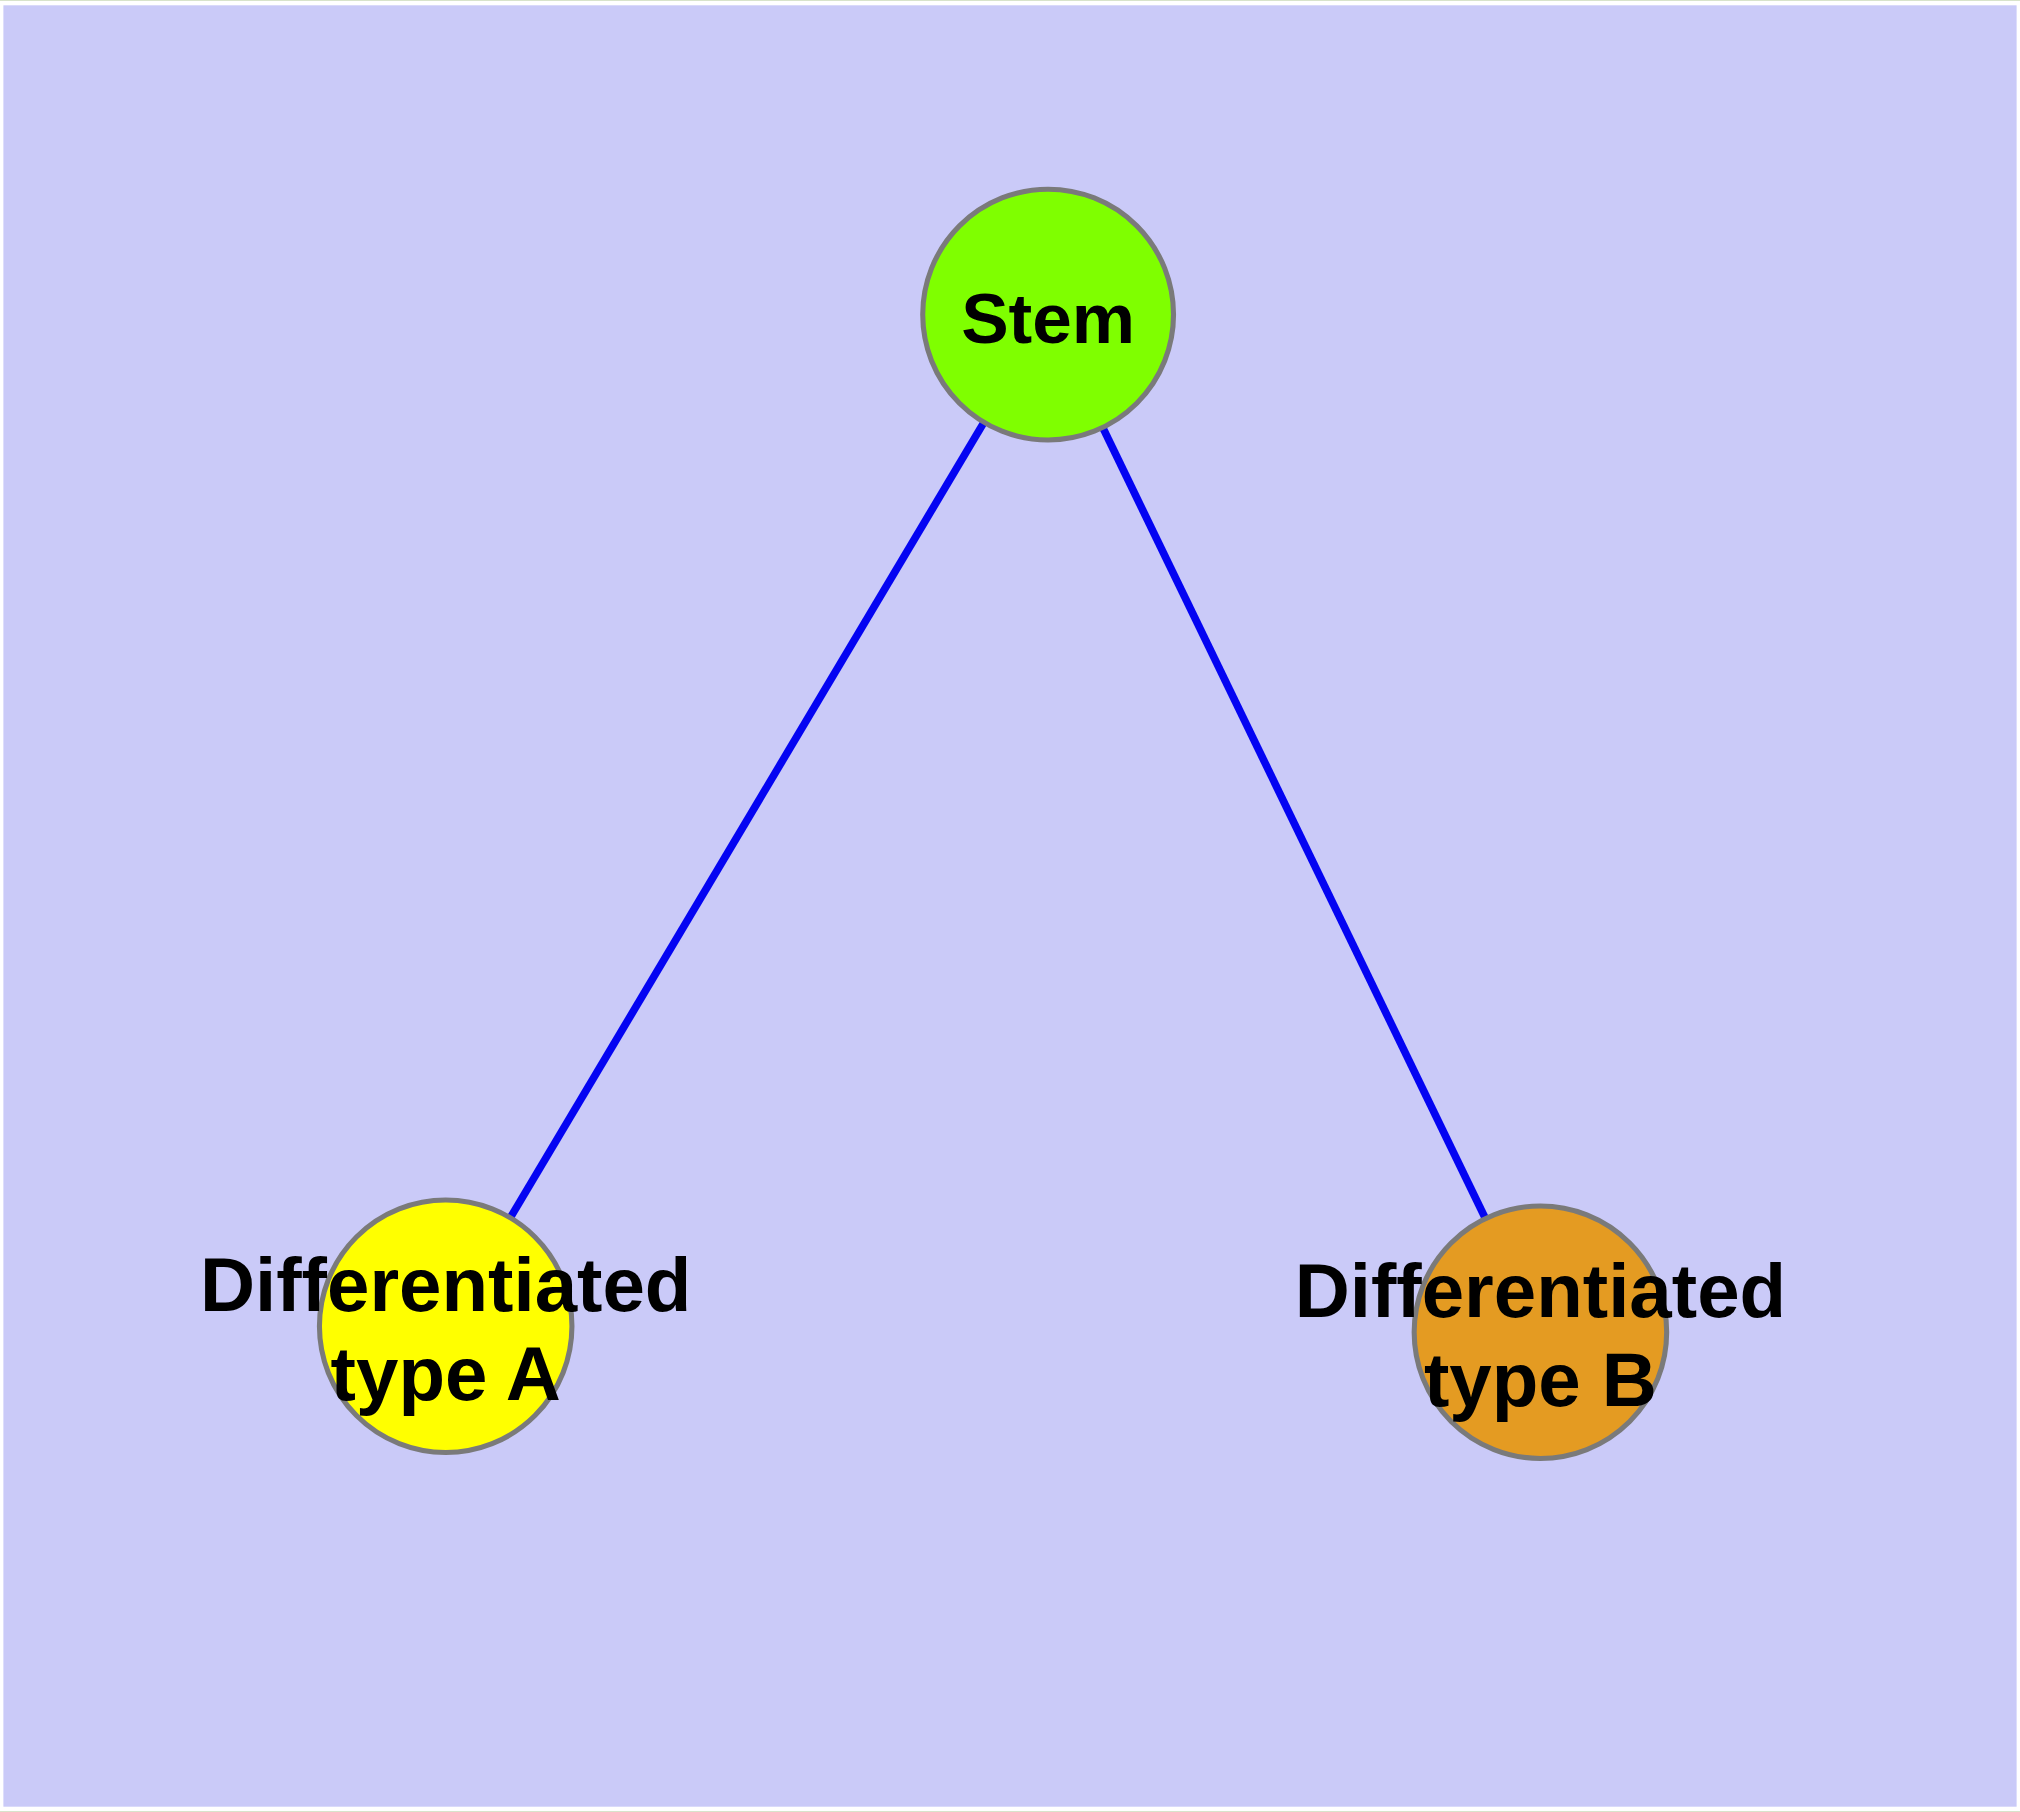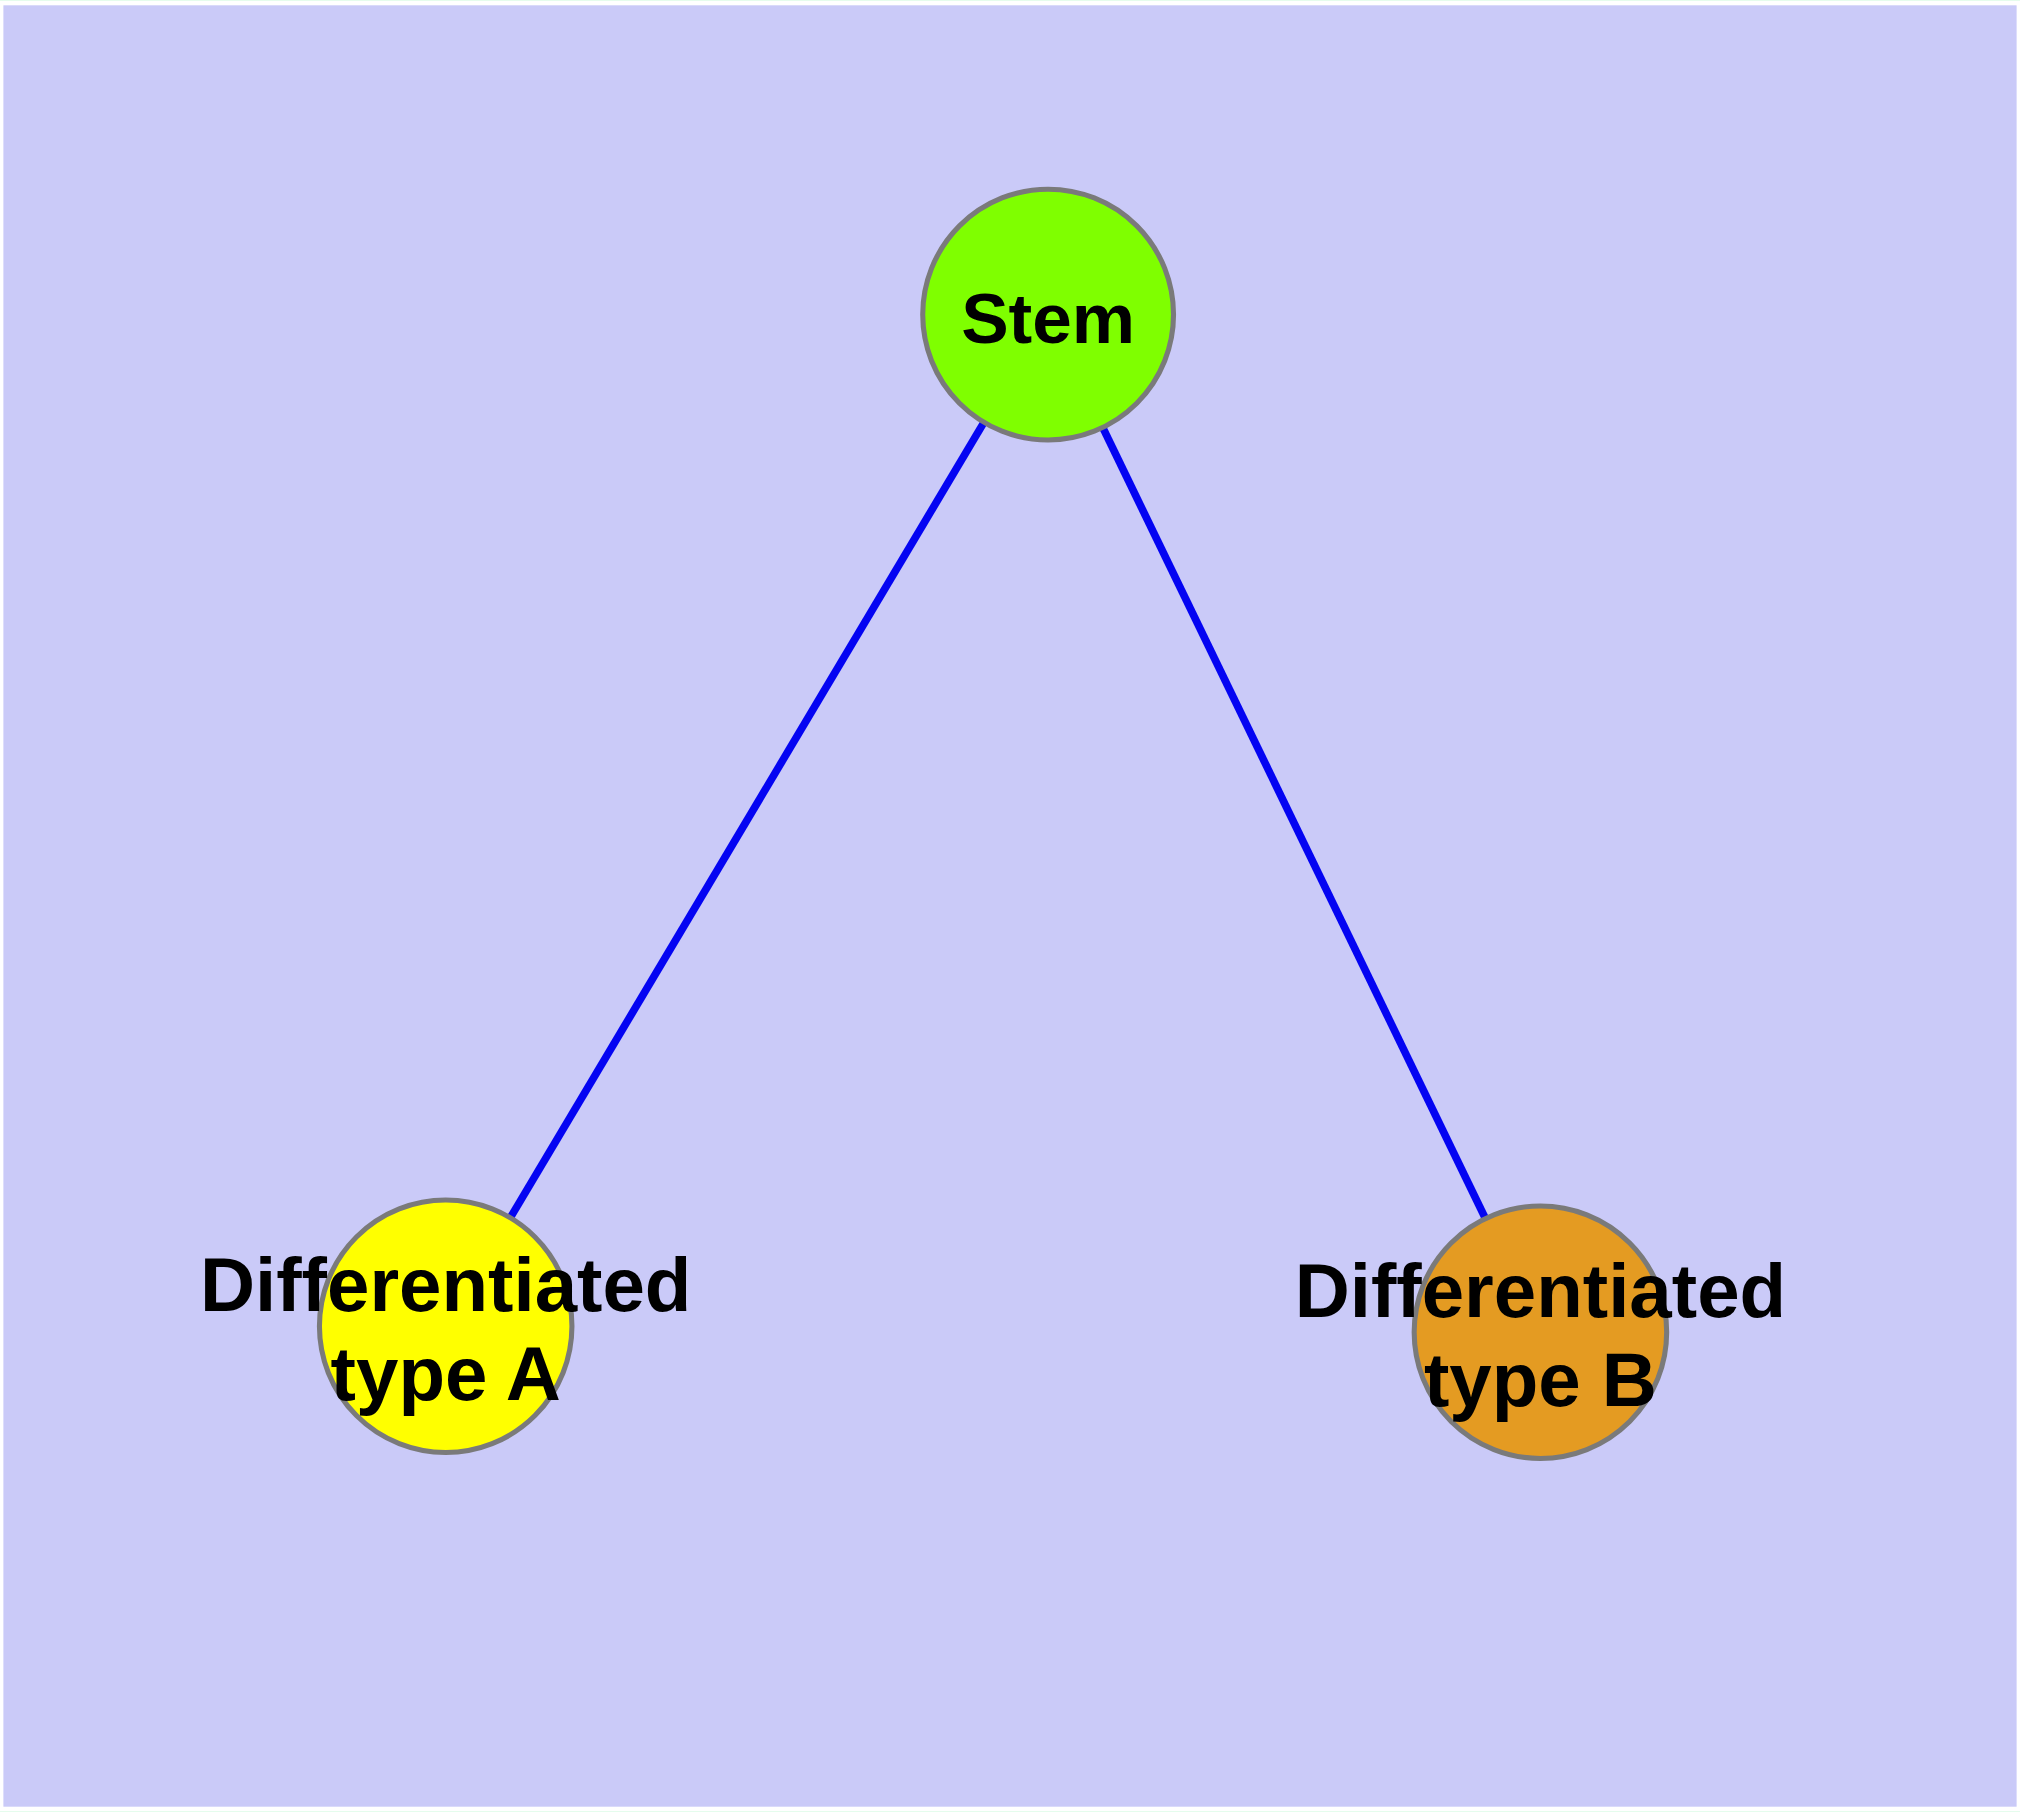--- a/index.html
+++ b/index.html
@@ -10,21 +10,21 @@
     height: 100%;
     overflow: hidden;
     font-family: "Liberation Sans", "DejaVu Sans", sans-serif;
   }
   .stage {
     width: 100vw;
     height: 100vh;
     display: flex;
     align-items: center;
     justify-content: center;
-    background: #86efac;
+    background: #4d7c0f;
   }
   svg.graph {
     width: 100%;
     height: 100%;
     display: block;
   }
   text.node-label {
     font-family: "Liberation Sans", "DejaVu Sans", sans-serif;
     font-weight: bold;
     text-anchor: middle;

